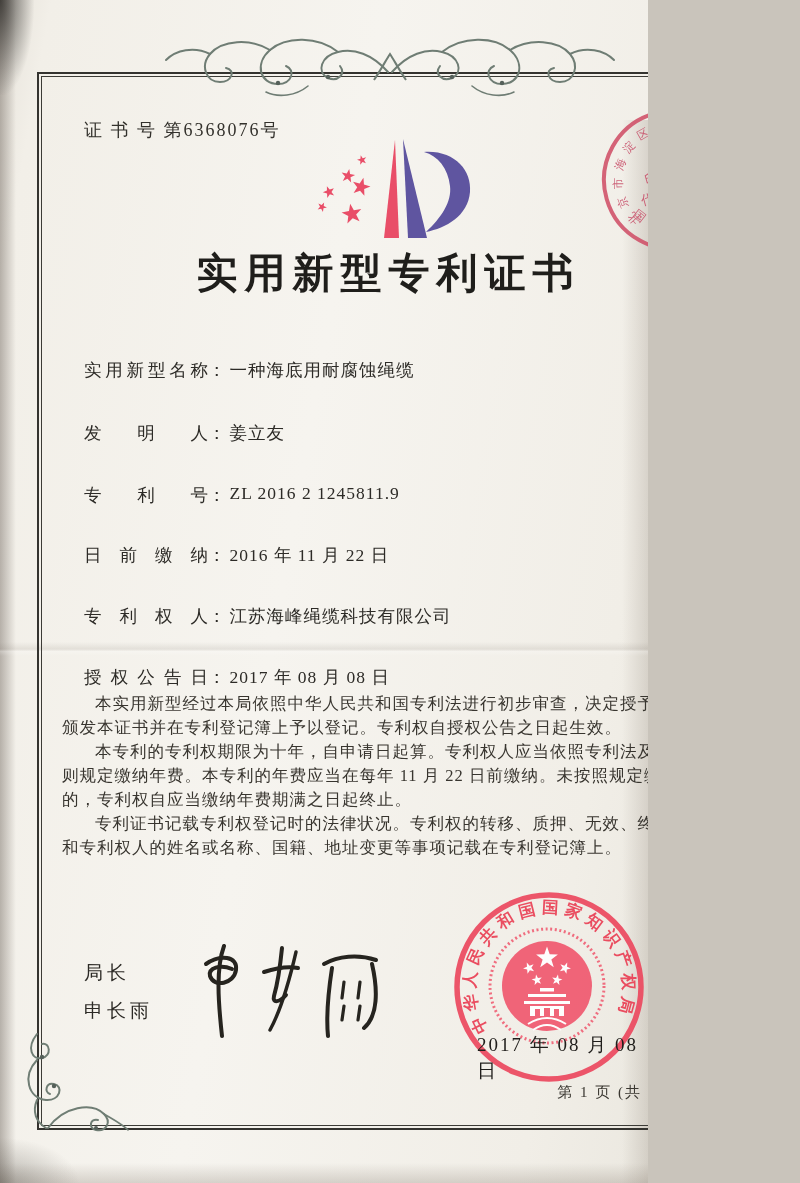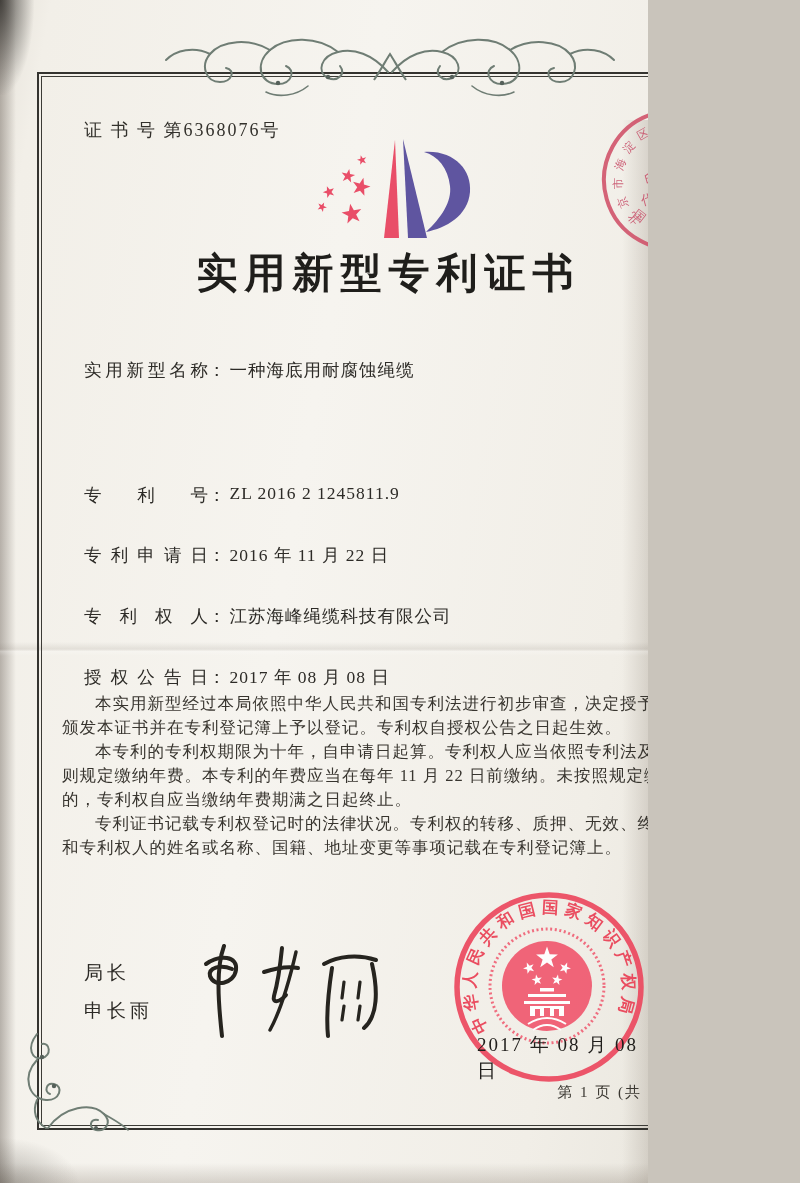--- a/index.html
+++ b/index.html
@@ -118,25 +118,28 @@
       <text x="85" y="84" text-anchor="middle" font-size="13" letter-spacing="5">印花税</text>
       <text x="85" y="103" text-anchor="middle" font-size="13" letter-spacing="1.5">代扣专用章</text>
     </g>
   </svg>
 
   <div class="abs field" style="top:358px;">
     <span class="flabel">实用新型名称</span><span class="fcolon">：</span><span class="fvalue">一种海底用耐腐蚀绳缆</span>
   </div>
 
   <div class="abs title">实用新型专利证书</div>
+  <div class="abs field" style="top:421px;">
+    <span class="flabel">发明人</span><span class="fcolon">：</span><span class="fvalue">姜立友</span>
+  </div>
   <div class="abs field" style="top:483px;">
     <span class="flabel">专利号</span><span class="fcolon">：</span><span class="fvalue">ZL 2016 2 1245811.9</span>
   </div>
   <div class="abs field" style="top:543px;">
-    <span class="flabel">专利申请日</span><span class="fcolon">：</span><span class="fvalue">2016 年 11 月 22 日</span>
+    <span class="flabel">日前缴纳</span><span class="fcolon">：</span><span class="fvalue">2016 年 11 月 22 日</span>
   </div>
   <div class="abs field" style="top:604px;">
     <span class="flabel">专利权人</span><span class="fcolon">：</span><span class="fvalue">江苏海峰绳缆科技有限公司</span>
   </div>
   <div class="abs field" style="top:665px;">
     <span class="flabel">授权公告日</span><span class="fcolon">：</span><span class="fvalue">2017 年 08 月 08 日</span>
   </div>
 
   <div class="abs paras">
     <p>本实用新型经过本局依照中华人民共和国专利法进行初步审查，决定授予专利权、颁发本证书并在专利登记簿上予以登记。专利权自授权公告之日起生效。</p>

